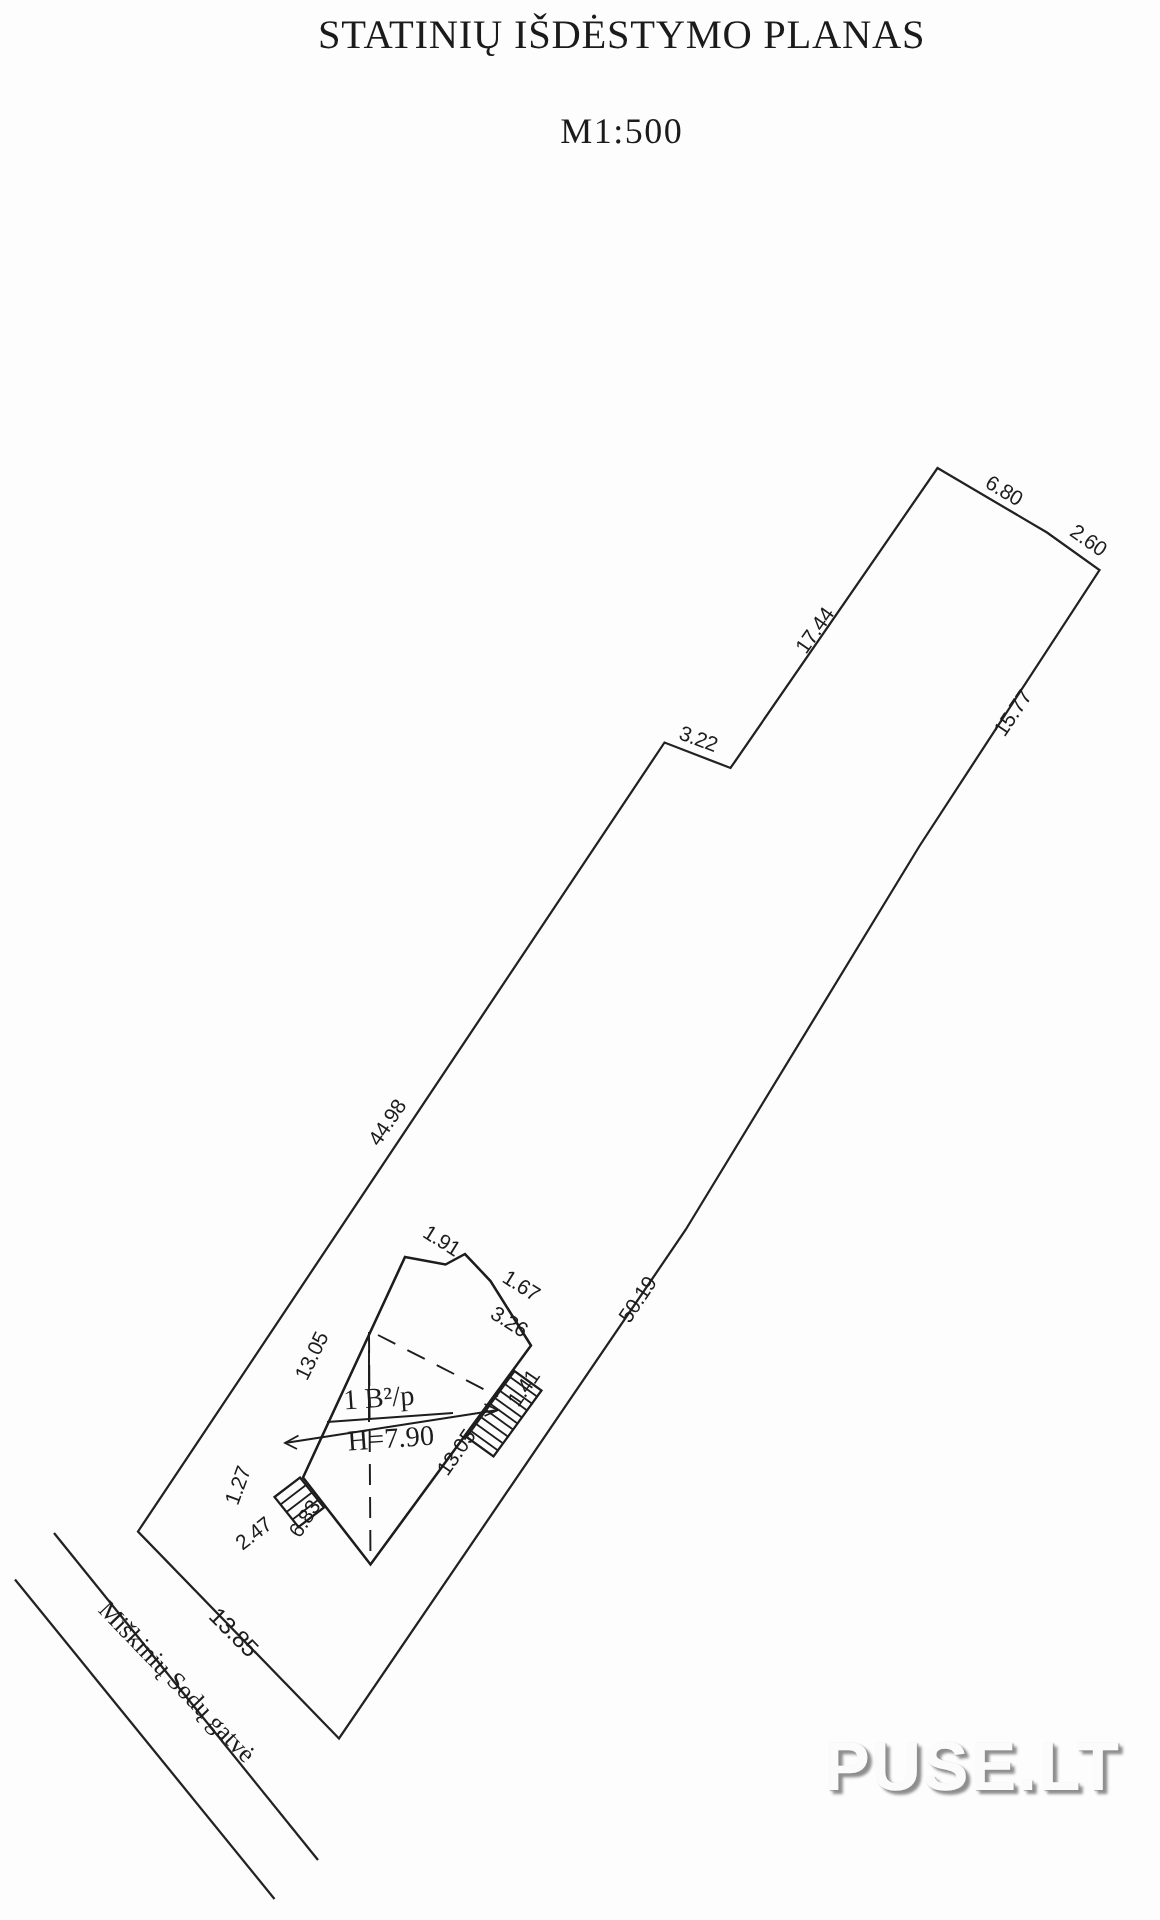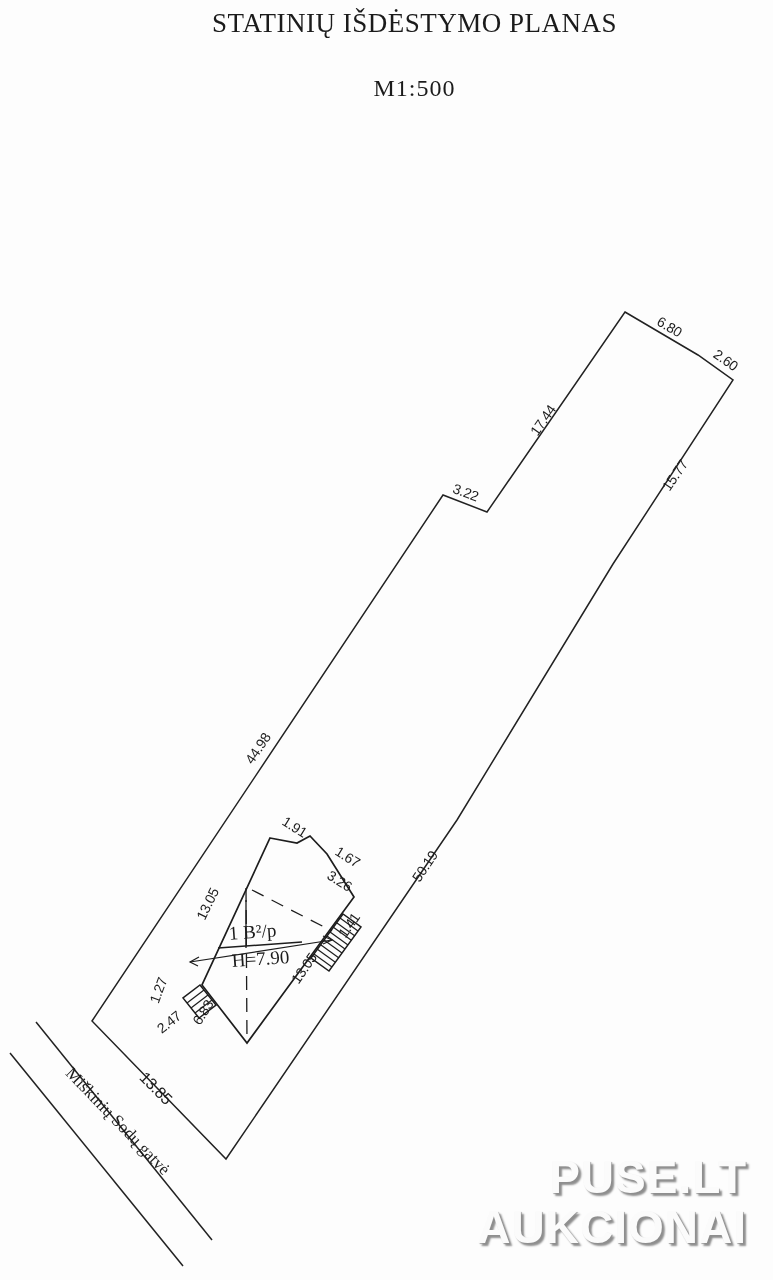--- a/index.html
+++ b/index.html
@@ -102,14 +102,13 @@
   <text transform="translate(207,1015) rotate(-57)" text-anchor="middle">6.83</text>
 
   <text class="serif big" transform="translate(253,938) rotate(-4)" text-anchor="middle">1 B²/p</text>
   <text class="serif big" transform="translate(261,965) rotate(-4)" text-anchor="middle">H=7.90</text>
 
   <text class="serif street" transform="translate(114,1125) rotate(46)" text-anchor="middle">Miškinių Sodų gatvė</text>
 </svg>
 
 <div class="watermark">
   <div>PUSE.LT</div>
-  <div>AUKCIONAI</div>
 </div>
 
 </body></html>

